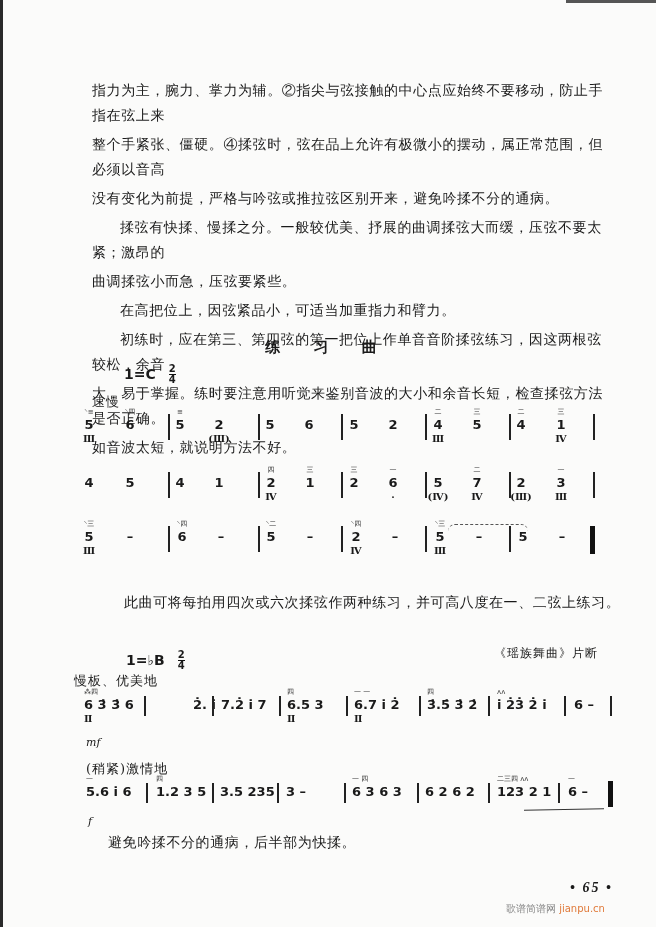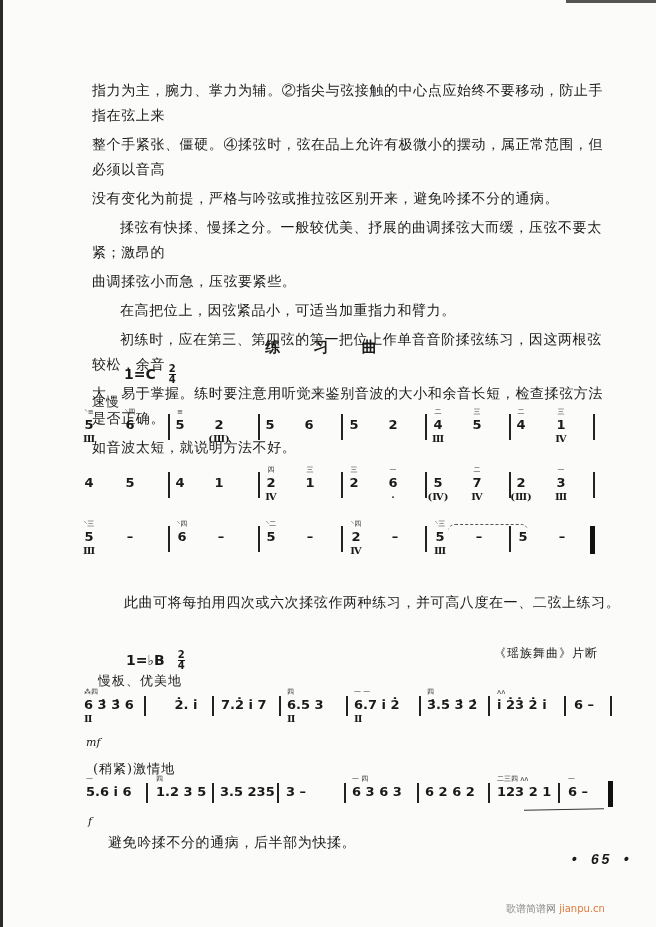--- a/index.html
+++ b/index.html
@@ -32,21 +32,21 @@
     text-align: center; width: 40px; margin-left: -20px;
   }
   .note .mark { display: block; font-size: 7px; height: 9px; line-height: 9px; color: #333; font-weight: normal; }
   .note .main { display: block; height: 16px; line-height: 16px; }
   .note .under { display: block; font-size: 10px; line-height: 12px; font-family: "DejaVu Serif", serif; }
   .bar { position: absolute; width: 1.6px; background: #222; }
   .finalbar { position: absolute; width: 4px; background: #111; border-left: 1.5px solid #111; }
   .slur { position: absolute; border-top: 1px dashed #555; border-radius: 8px 8px 0 0; height: 6px; }
   .uline { position: absolute; height: 1px; background: #333; }
   .source { position: absolute; font-size: 12px; letter-spacing: 1px; }
-  .pagenum { position: absolute; font-style: italic; font-weight: bold; font-size: 14px; font-family: Liberation Mono, monospace; letter-spacing: 2px; }
+  .pagenum { position: absolute; font-style: italic; font-weight: bold; font-size: 14px; font-family: Liberation Serif, serif; letter-spacing: 2px; margin-top: 28px; }
   .watermark { position: absolute; font-size: 10px; color: #888; }
   .watermark .url { color: #e07a3a; font-family: "DejaVu Sans", sans-serif; }
 </style>
 </head>
 <body>
 
 <div class="page-edge-left"></div>
 <div class="page-edge-top"></div>
 
 <div class="prose" style="top:74px;">
@@ -285,30 +285,30 @@
 </div>
 
 <div class="key" style="left:90px; top:650px;">
   <span>1=♭B</span>
   <span class="frac">
     <span class="top">2</span>
     <span>4</span>
   </span>
 </div>
 <div class="source" style="left:494px; top:645px;">《瑶族舞曲》片断</div>
-<div class="tempo" style="left:98px; top:672px;">慢板、优美地</div>
+<div class="tempo" style="left:74px; top:672px;">慢板、优美地</div>
 
 <div class="staff-row" style="top:688px;">
   <div class="note" style="left:22px; width:60px; margin-left:-22px; text-align:left;">
       <span class="mark">⁂四</span>
       <span class="main">6 3̇ 3̇ 6</span>
       <span class="under">Ⅱ</span>
     </div>
   <div class="bar" style="left:60px; top:8px; height:20px;"></div>
-  <div class="note" style="left:72px; width:60px; margin-left:0; text-align:center;">
+  <div class="note" style="left:72px; width:60px; margin-left:0; text-align:right;">
       <span class="mark"></span>
       <span class="main">2̇.  i̇</span>
       <span class="under"></span>
     </div>
   <div class="bar" style="left:128px; top:8px; height:20px;"></div>
   <div class="note" style="left:137px; width:60px; margin-left:0; text-align:left;">
       <span class="mark"></span>
       <span class="main">7.2̇ i̇ 7</span>
       <span class="under"></span>
     </div>
@@ -339,21 +339,21 @@
   <div class="bar" style="left:480px; top:8px; height:20px;"></div>
   <div class="note" style="left:490px; width:40px; margin-left:0; text-align:left;">
       <span class="mark"></span>
       <span class="main">6  –</span>
       <span class="under"></span>
     </div>
   <div class="bar" style="left:526px; top:8px; height:20px;"></div>
 </div>
 <div class="dyn" style="left:86px; top:736px;">mf</div>
 
-<div class="tempo" style="left:86px; top:760px;margin-left:7px;">(稍紧)激情地</div>
+<div class="tempo" style="left:86px; top:760px;">(稍紧)激情地</div>
 <div class="staff-row" style="top:775px;">
   <div class="note" style="left:2px; width:62px; margin-left:0; text-align:left;">
       <span class="mark">一</span>
       <span class="main">5.6 i̇ 6</span>
     </div>
   <div class="bar" style="left:62px; top:8px; height:20px;"></div>
   <div class="note" style="left:72px; width:62px; margin-left:0; text-align:left;">
       <span class="mark">四</span>
       <span class="main">1.2 3 5</span>
     </div>

